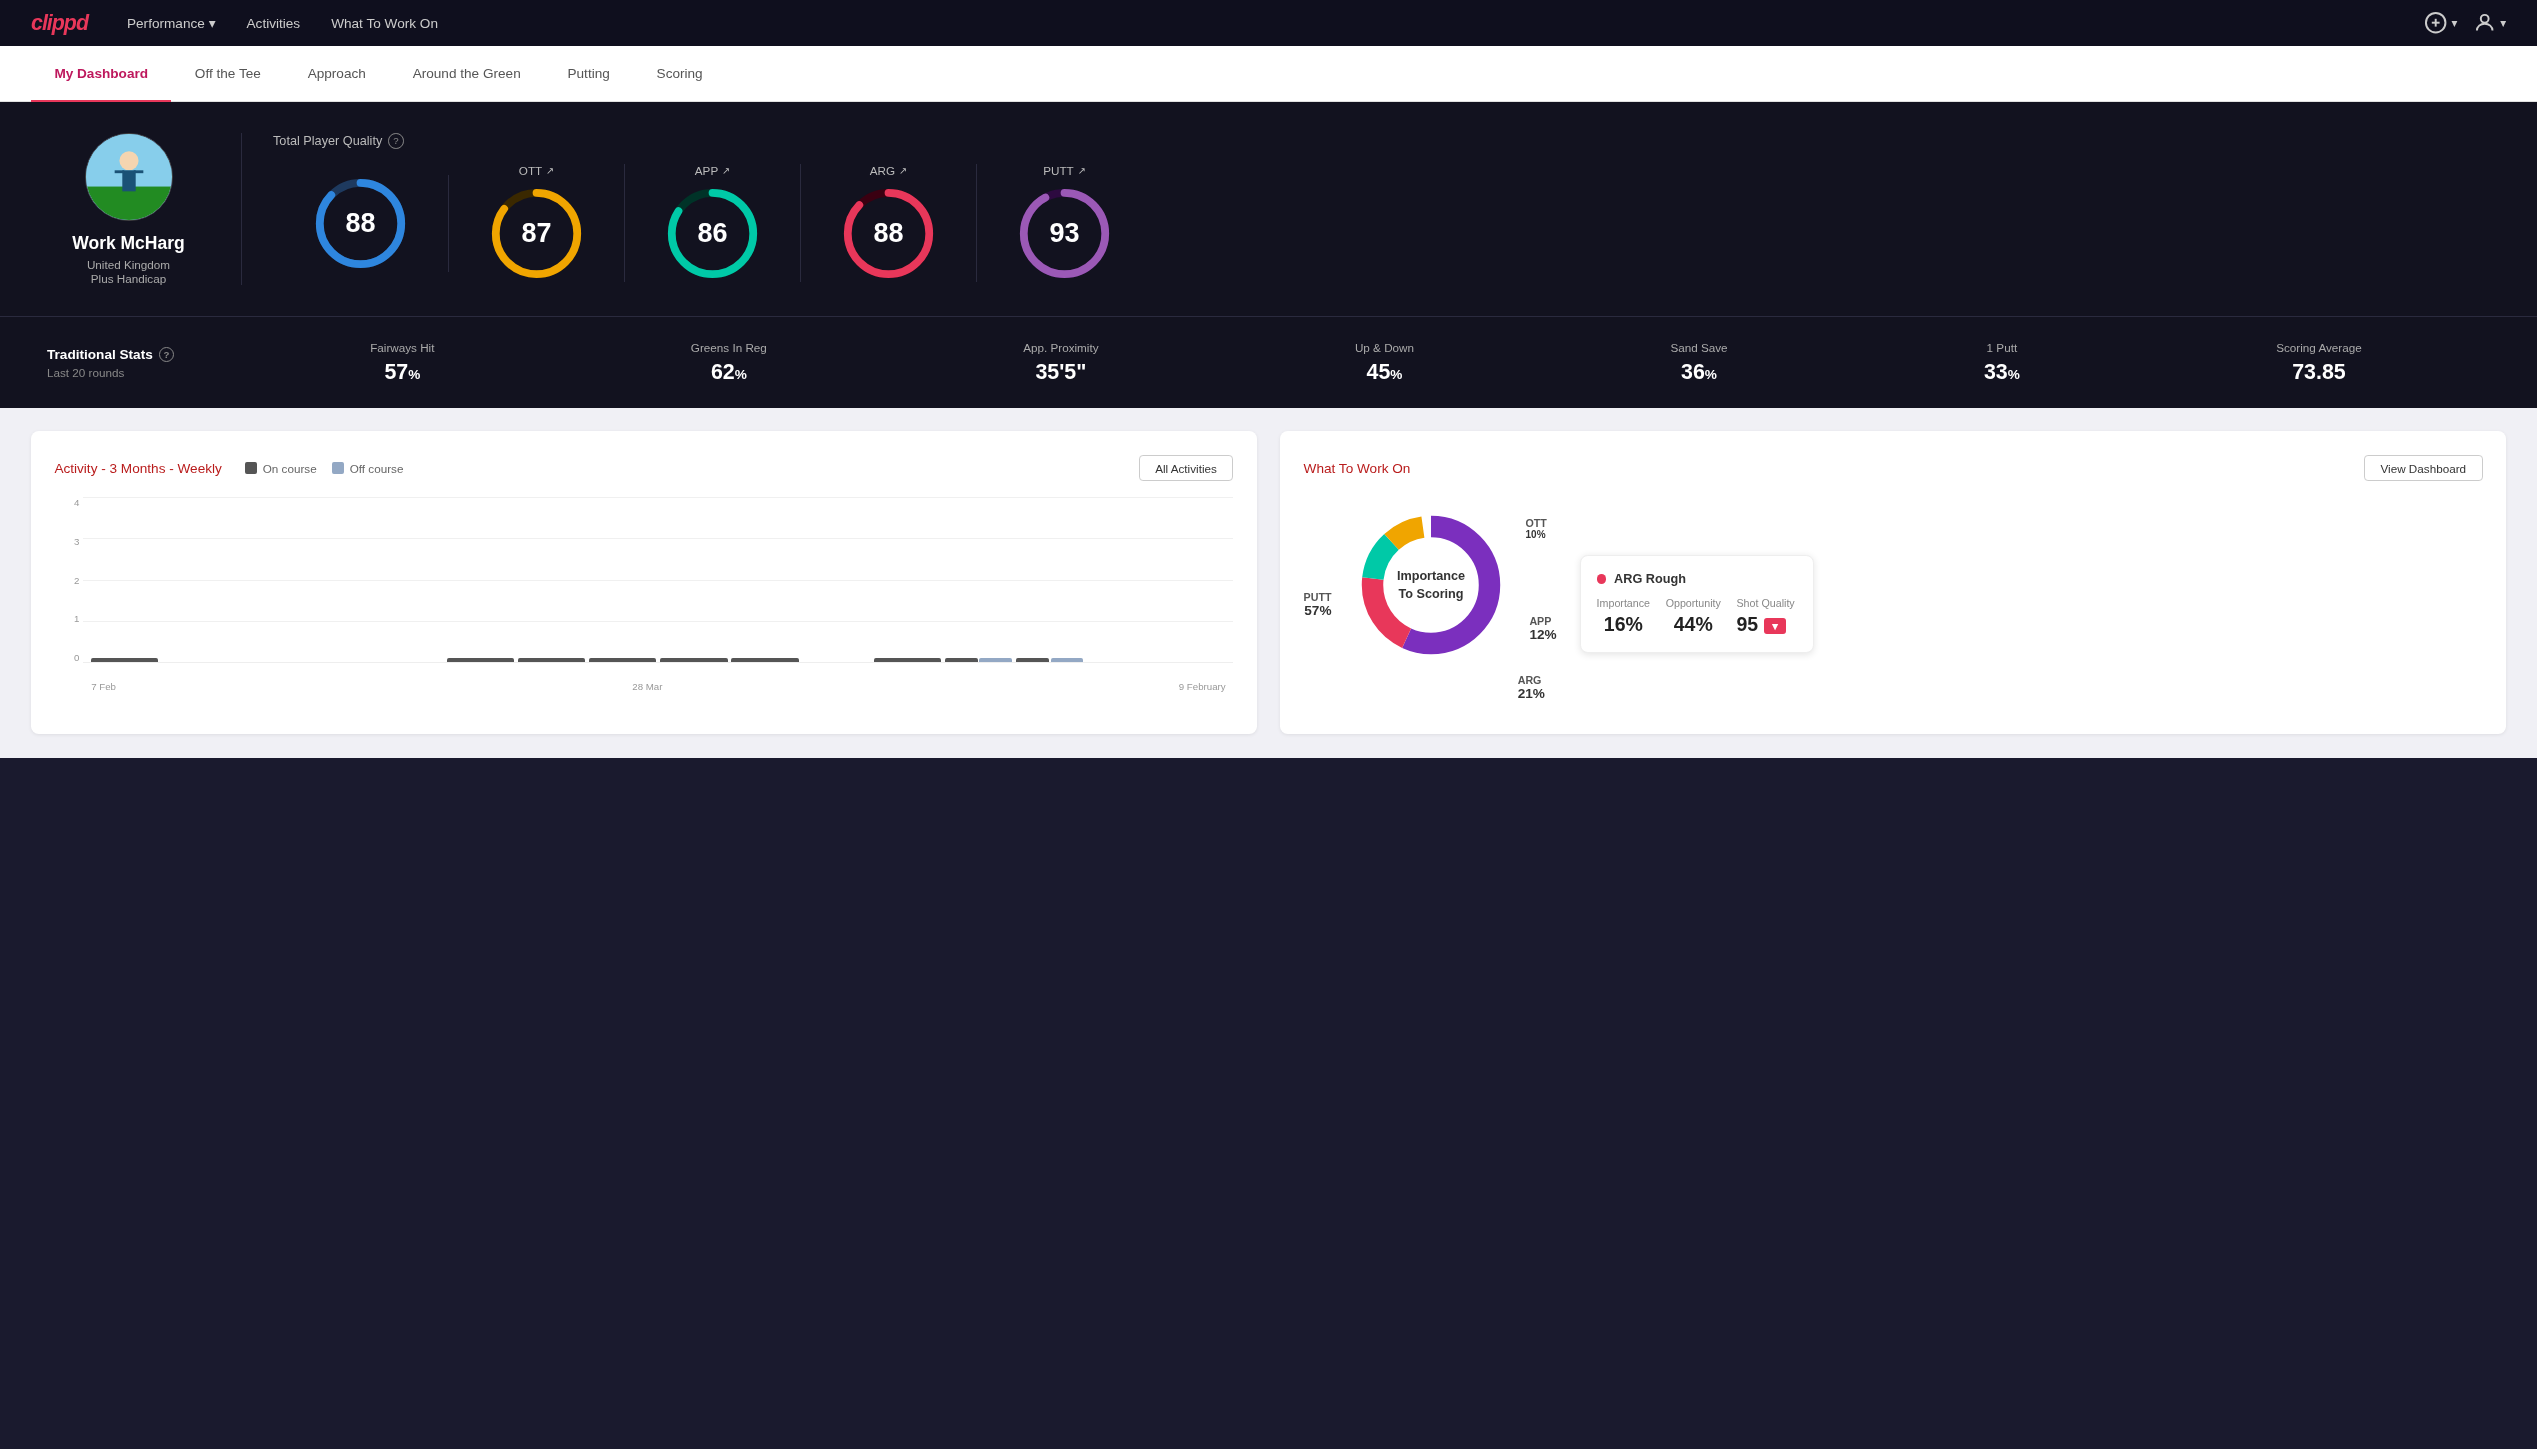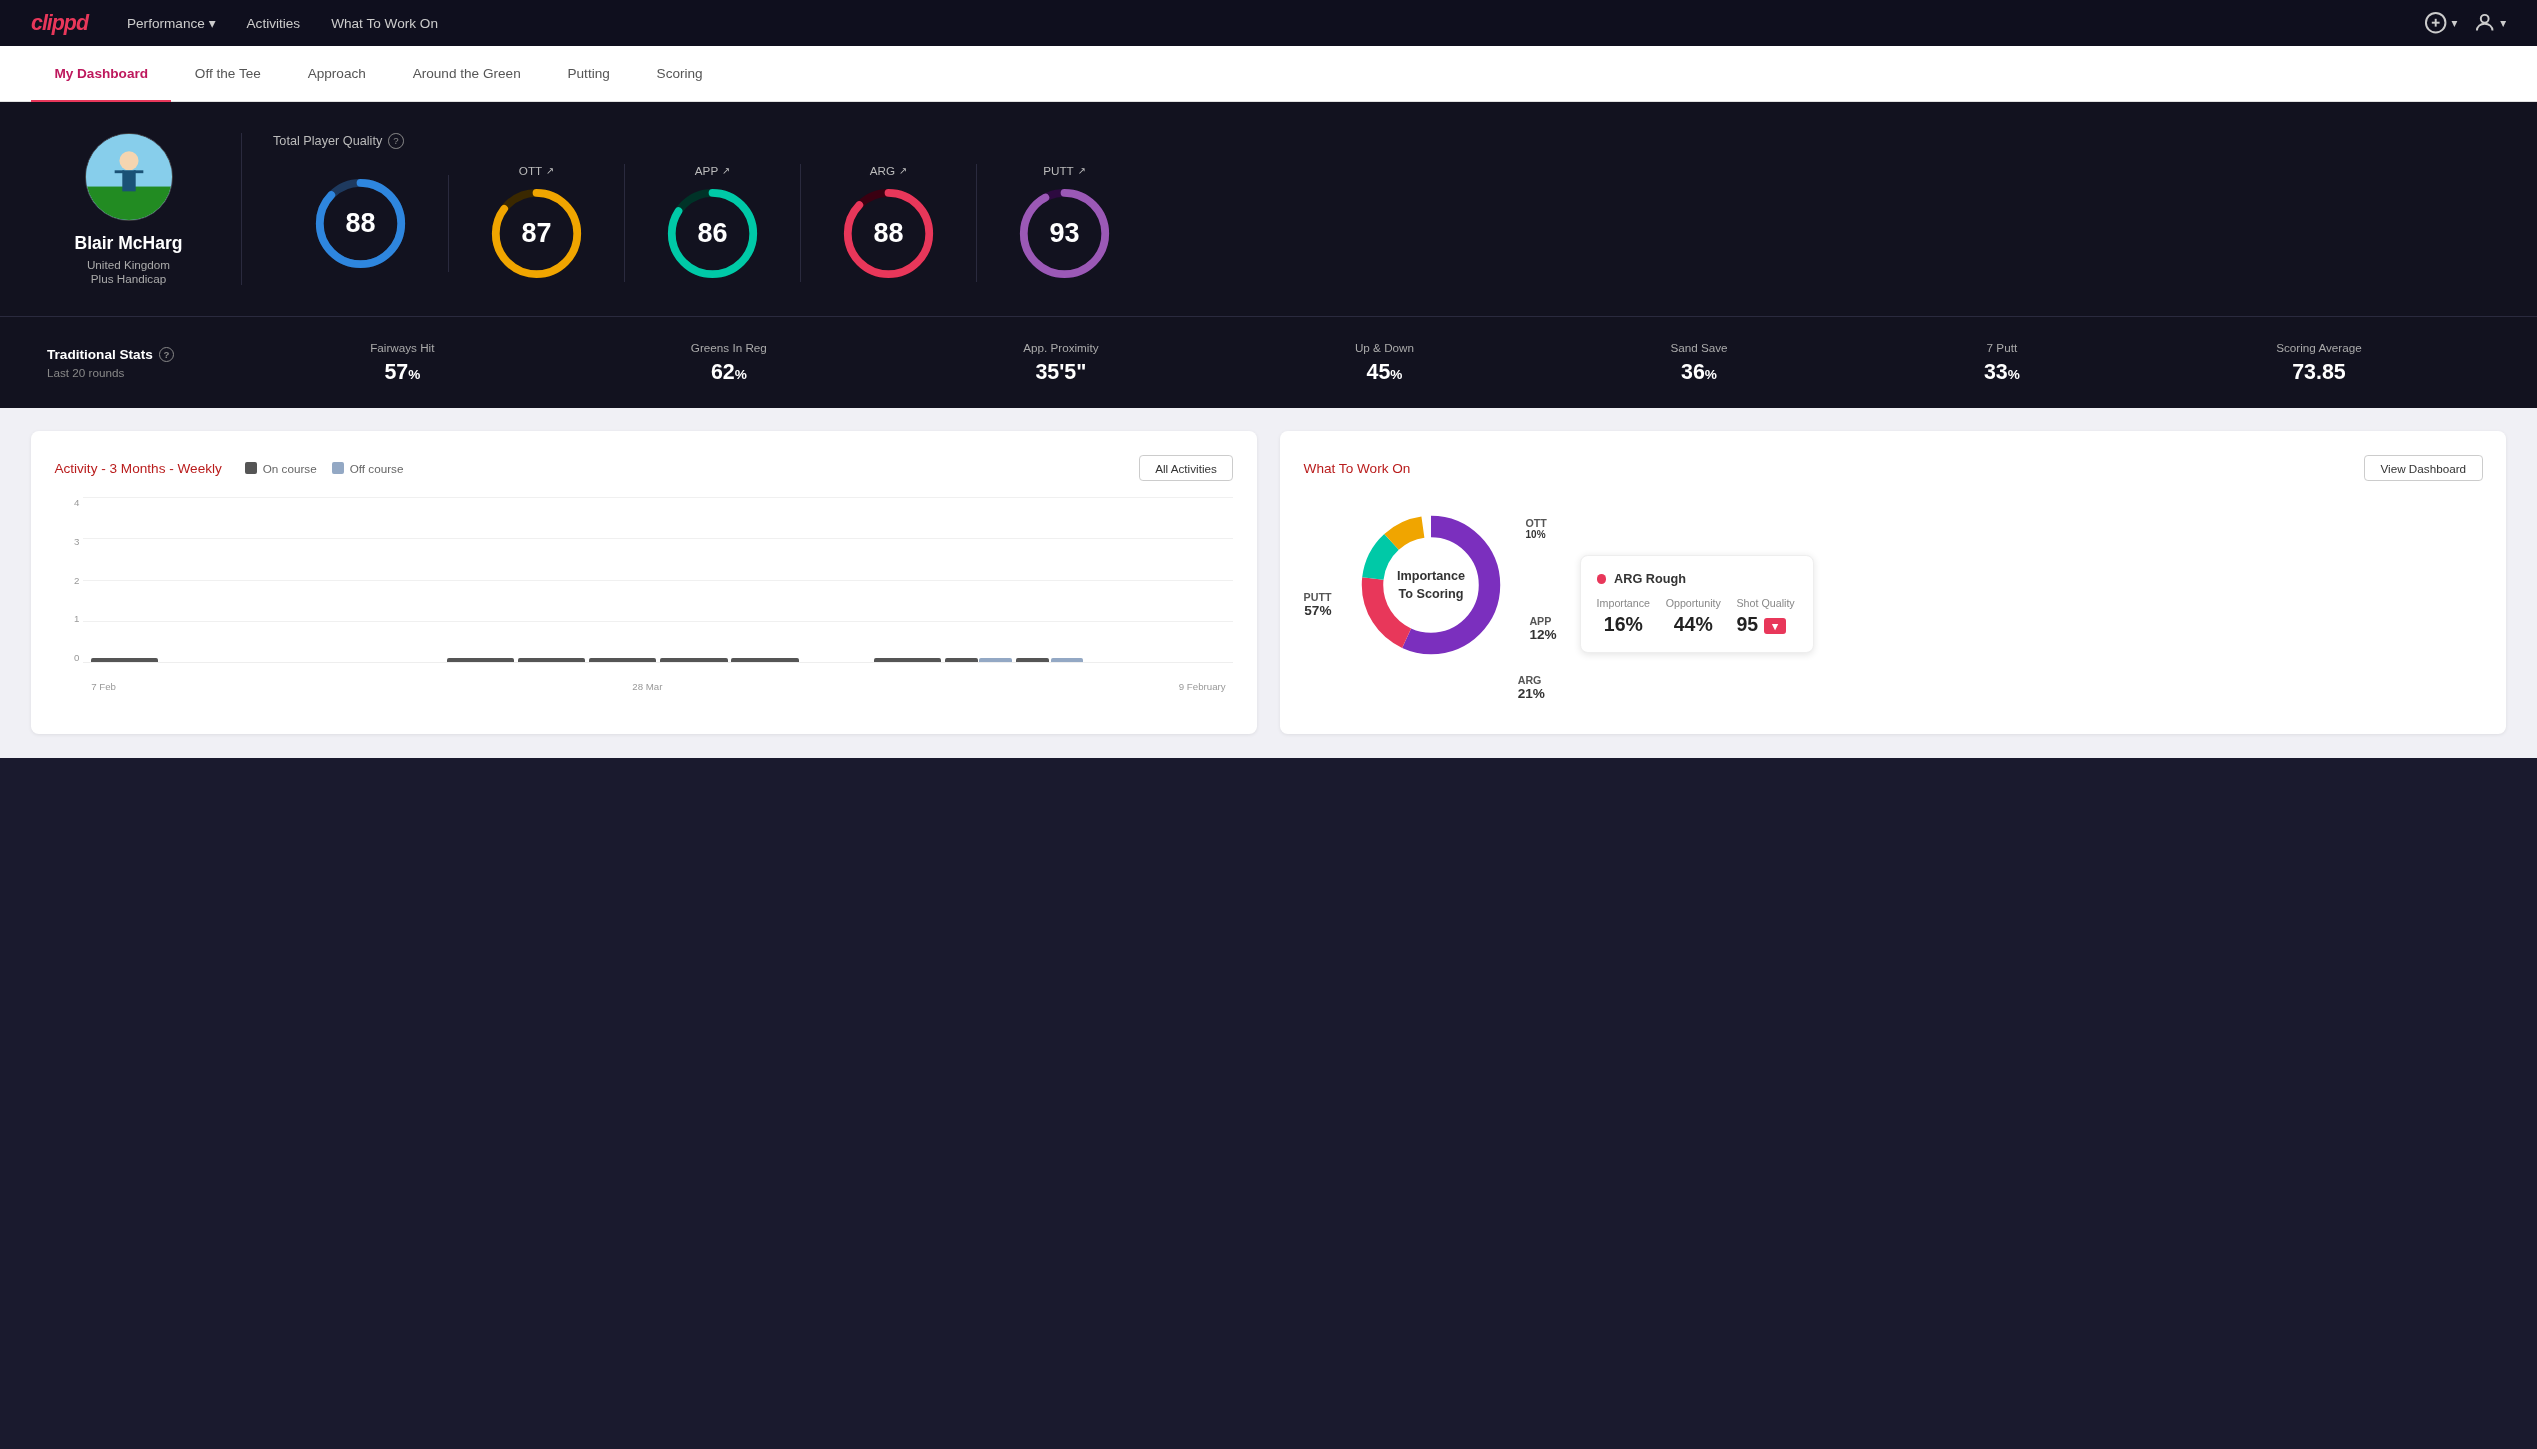--- a/index.html
+++ b/index.html
@@ -275,21 +275,21 @@
         <svg width="88" height="88" viewBox="0 0 90 90">
           <rect width="90" height="90" fill="#87CEEB"></rect>
           <rect y="55" width="90" height="35" fill="#228B22"></rect>
           <circle cx="45" cy="28" r="10" fill="#f5d5b0"></circle>
           <rect x="38" y="38" width="14" height="22" fill="#1a5276"></rect>
           <rect x="30" y="38" width="10" height="3" fill="#1a5276"></rect>
           <rect x="50" y="38" width="10" height="3" fill="#1a5276"></rect>
         </svg>
       </div>
     </div>
-    <div class="player-name">Blair McHarg</div>
+    <div class="player-name">Work McHarg</div>
     <div class="player-country">United Kingdom</div>
     <div class="player-handicap">Plus Handicap</div>
   </div>
 
   <div class="scores-section">
     <div class="tpq-label">
       <span>Total Player Quality</span>
       <span class="help-icon">?</span>
     </div>
     <div class="score-rings">
@@ -387,21 +387,21 @@
     </div>
     <div class="stat-item">
       <div class="stat-name">Up &amp; Down</div>
       <div class="stat-value"><span>45</span><span style="font-size:13.6px">%</span></div>
     </div>
     <div class="stat-item">
       <div class="stat-name">Sand Save</div>
       <div class="stat-value"><span>36</span><span style="font-size:13.6px">%</span></div>
     </div>
     <div class="stat-item">
-      <div class="stat-name">7 Putt</div>
+      <div class="stat-name">1 Putt</div>
       <div class="stat-value"><span>33</span><span style="font-size:13.6px">%</span></div>
     </div>
     <div class="stat-item">
       <div class="stat-name">Scoring Average</div>
       <div class="stat-value">73.85</div>
     </div>
   </div>
 </div>
 
 <div class="bottom-section">

